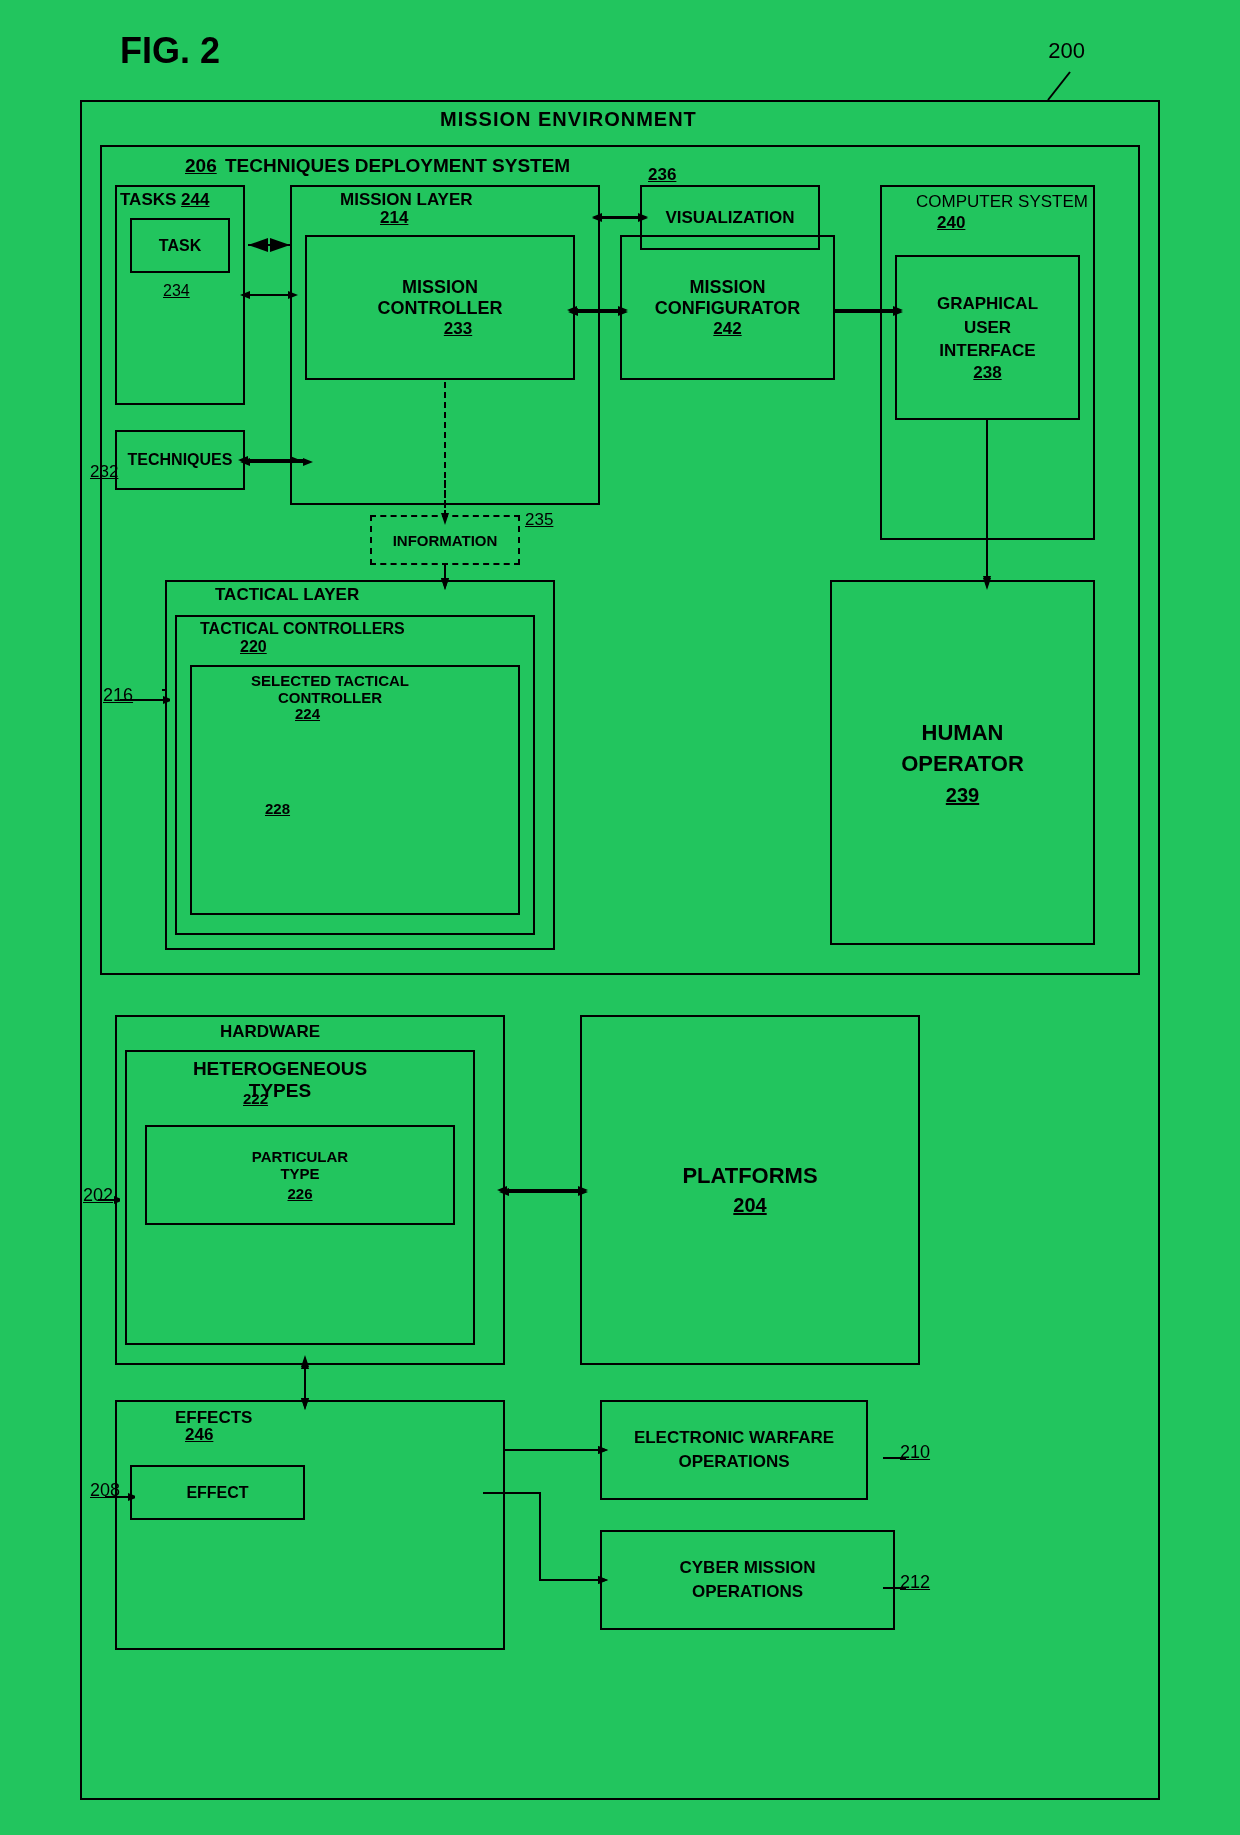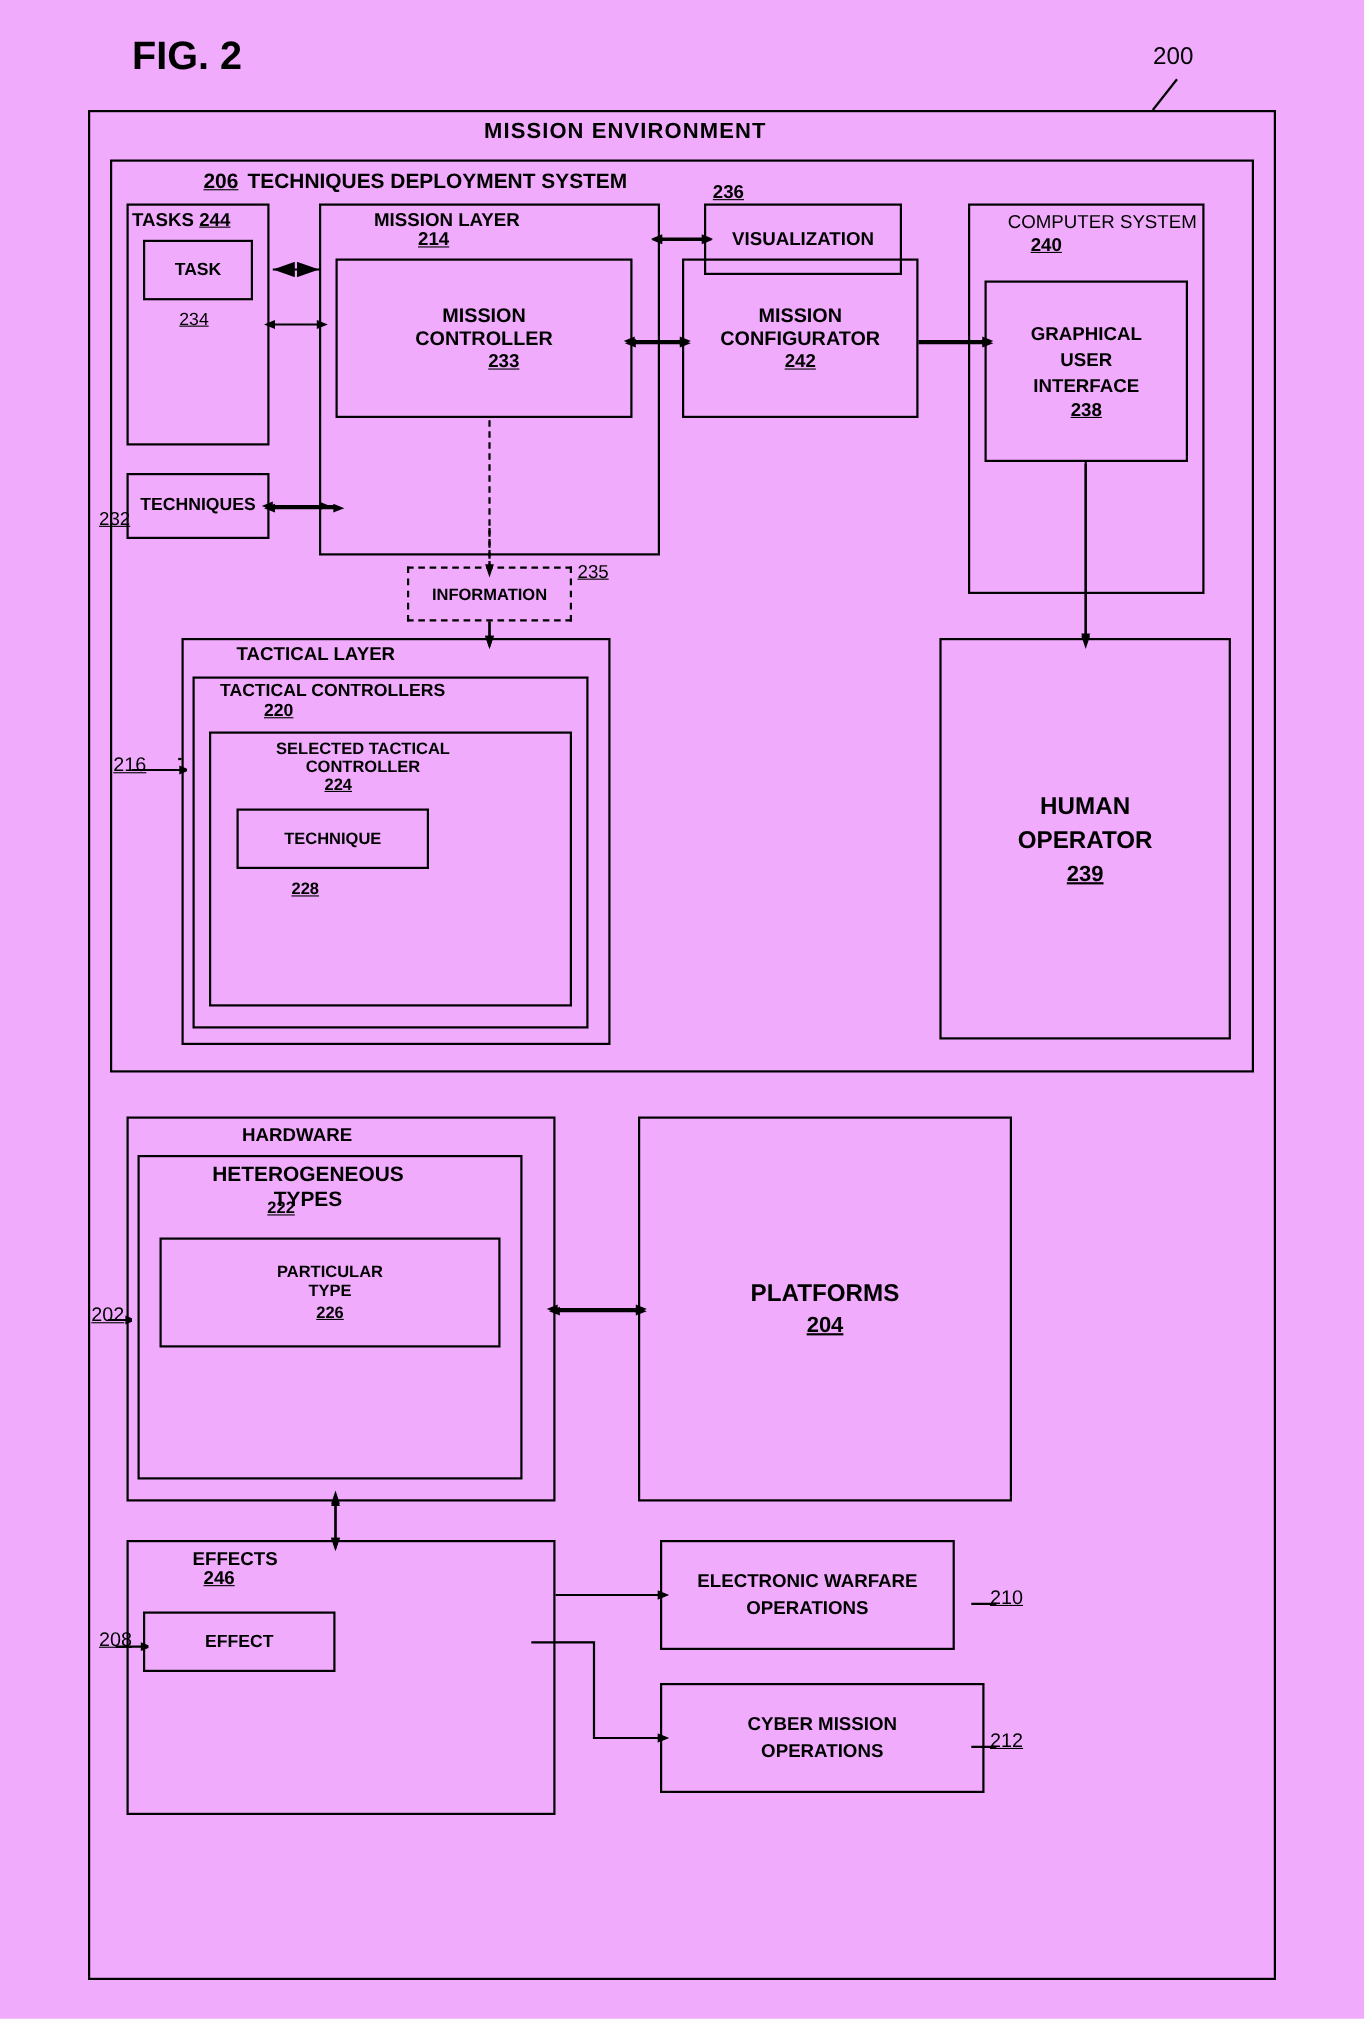--- a/index.html
+++ b/index.html
@@ -7,21 +7,21 @@
       background: #fff;
       font-family: Arial, sans-serif;
       width: 1240px;
       min-height: 1835px;
       position: relative;
       overflow: hidden;
     }
     .page {
       width: 1240px;
       min-height: 1835px;
-      background: #f0abfc;
+      background: #22c55e;
       position: relative;
       padding: 30px 60px;
     }
     .fig-label {
       font-size: 36px;
       font-weight: bold;
       position: absolute;
       top: 30px;
       left: 120px;
     }
@@ -280,21 +280,20 @@
       position: absolute;
       top: 580px;
       left: 830px;
       width: 265px;
       height: 365px;
       border: 2px solid #000;
       display: flex;
       flex-direction: column;
       align-items: center;
       justify-content: center;
-      margin-left: 24px;
     }
     .human-operator-label {
       font-size: 22px;
       font-weight: bold;
       text-align: center;
       line-height: 1.4;
     }
     .human-operator-number {
       font-size: 20px;
       font-weight: bold;
@@ -580,23 +579,20 @@
   </svg>
 
   <div class="tactical-controllers-box"></div>
   <div class="tactical-controllers-label">TACTICAL CONTROLLERS</div>
   <div class="tactical-controllers-number">220</div>
 
   <div class="stc-box"></div>
   <div style="position:absolute;top:672px;left:205px;font-size:15px;font-weight:bold;text-align:center;width:250px;">SELECTED TACTICAL<br>CONTROLLER</div>
   <div class="stc-number">224</div>
 
-  <div class="technique-box">
-    <span>TECHNIQUE</span>
-  </div>
   <div style="position:absolute;top:800px;left:265px;font-size:15px;font-weight:bold;text-decoration:underline;">228</div>
 
   <div class="human-operator-box">
     <div class="human-operator-label">HUMAN<br>OPERATOR</div>
     <div class="human-operator-number">239</div>
   </div>
 
   <div class="hardware-box"></div>
   <div style="position:absolute;top:1022px;left:220px;font-size:17px;font-weight:bold;">HARDWARE</div>
 

